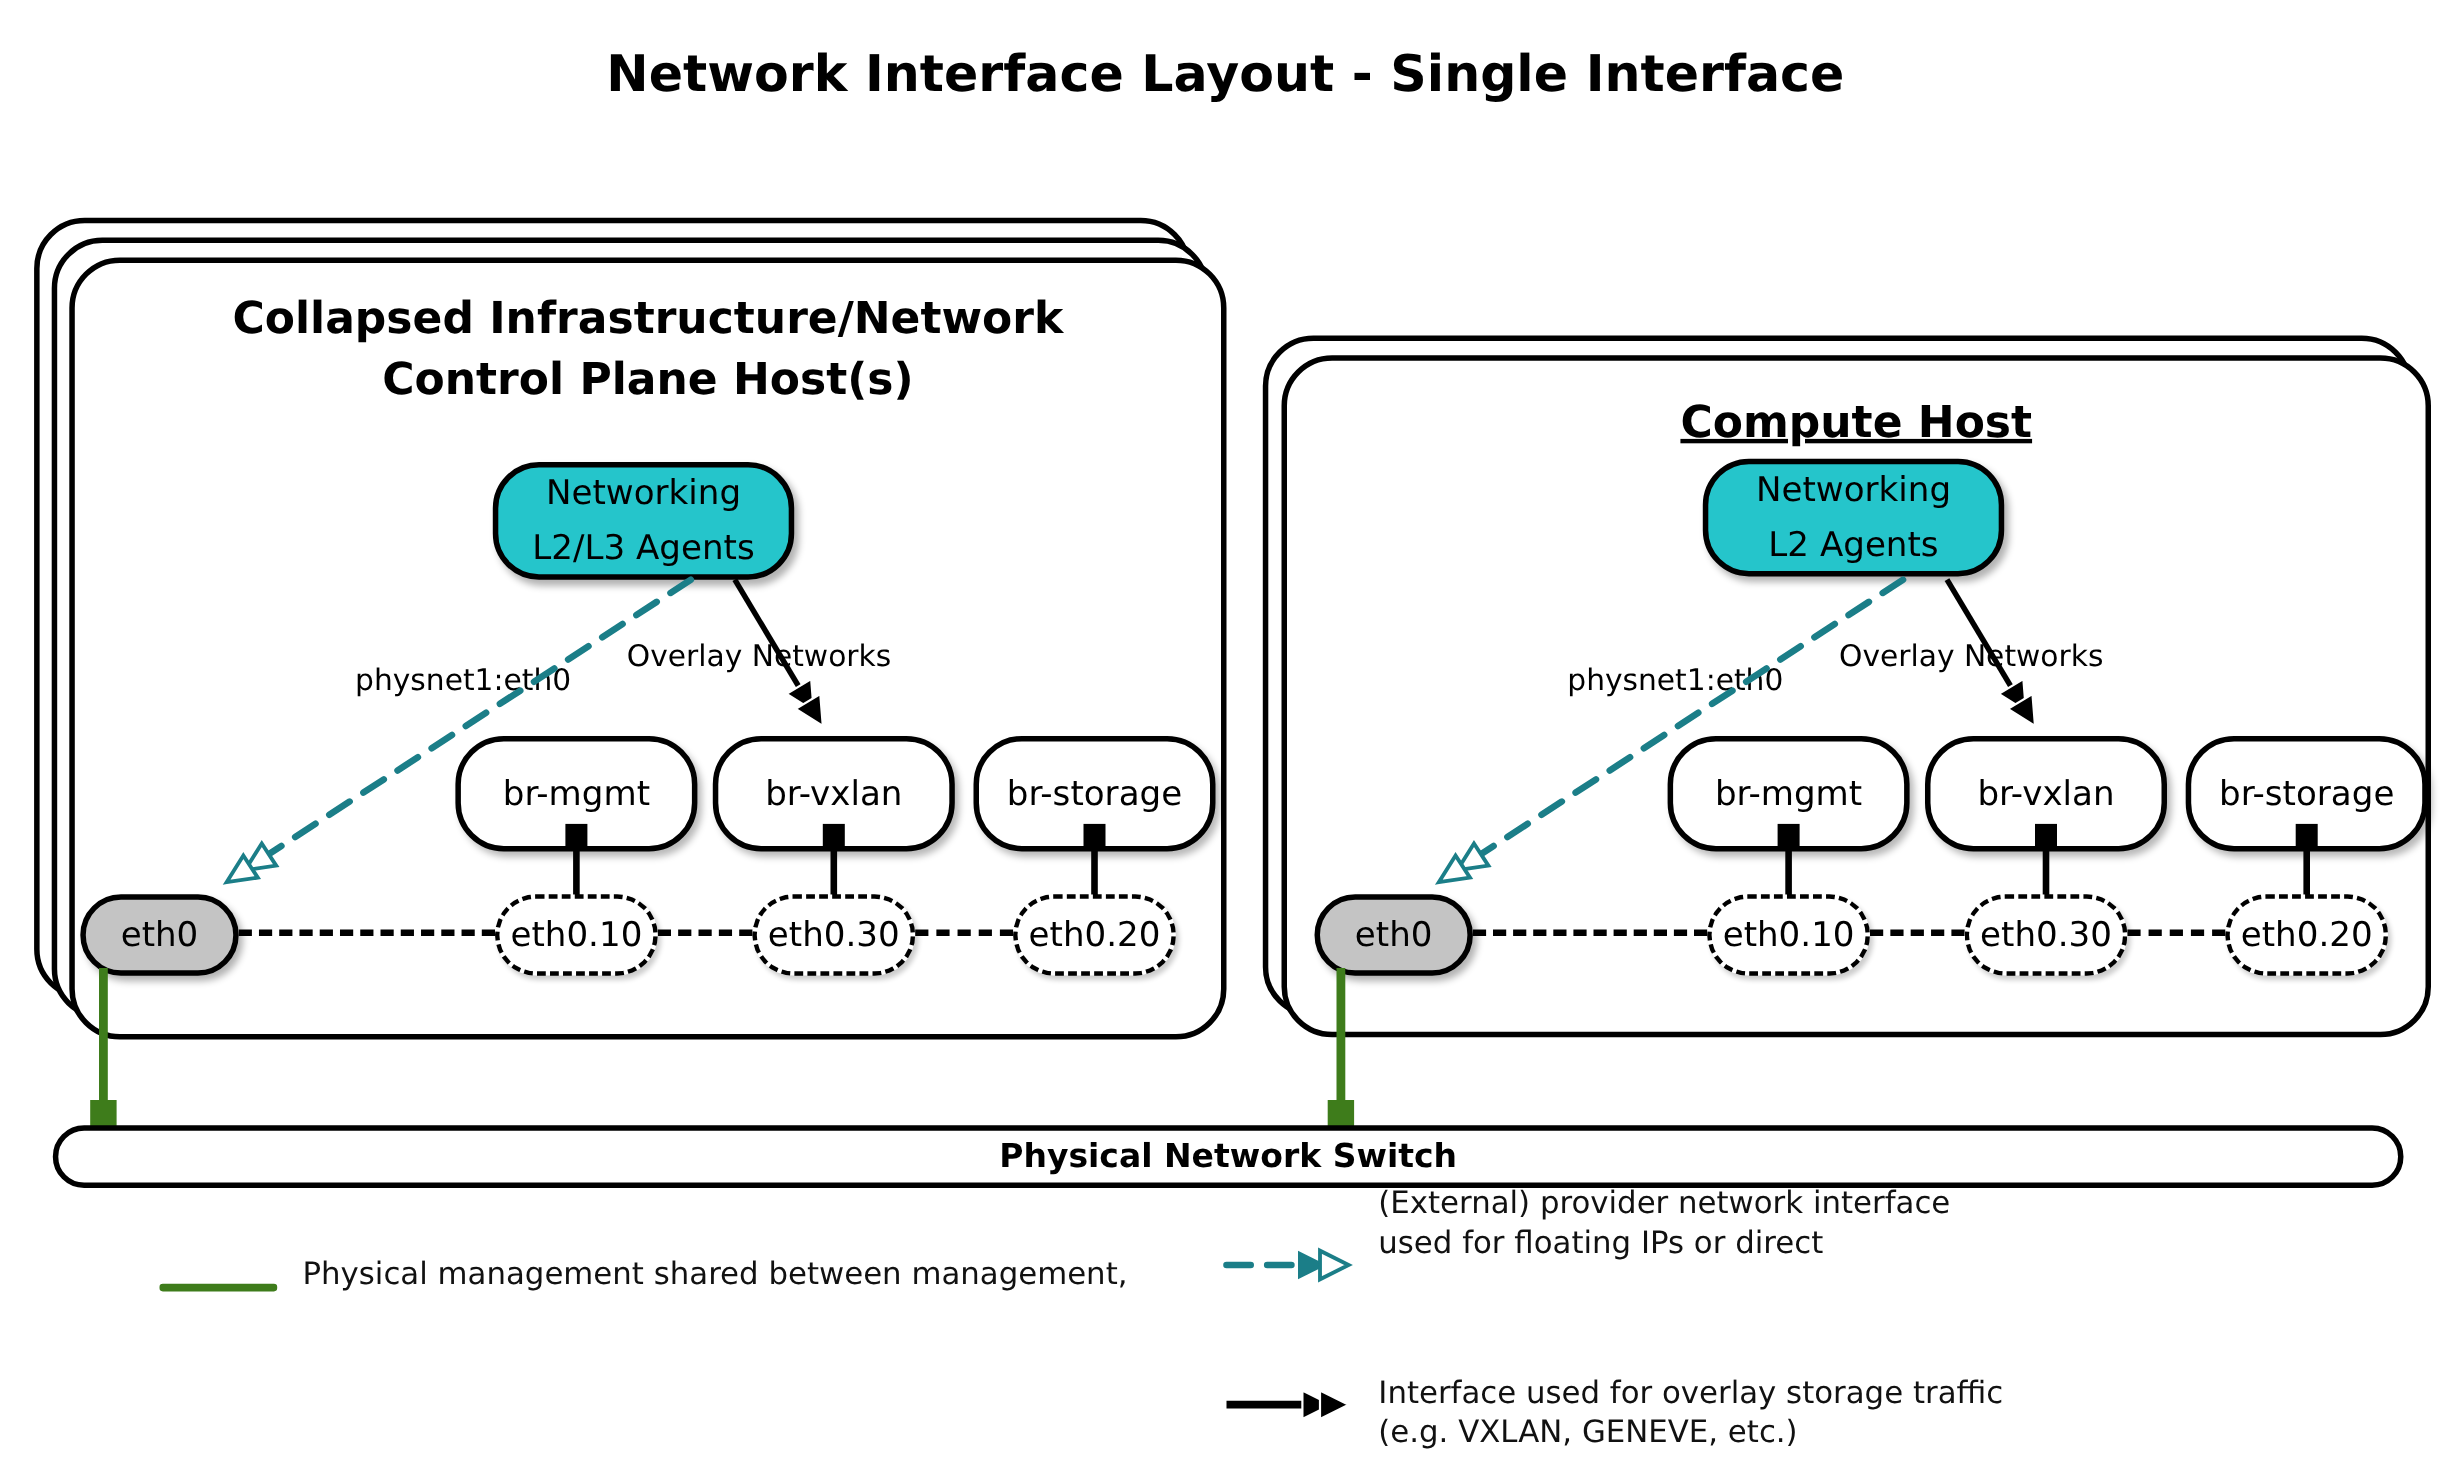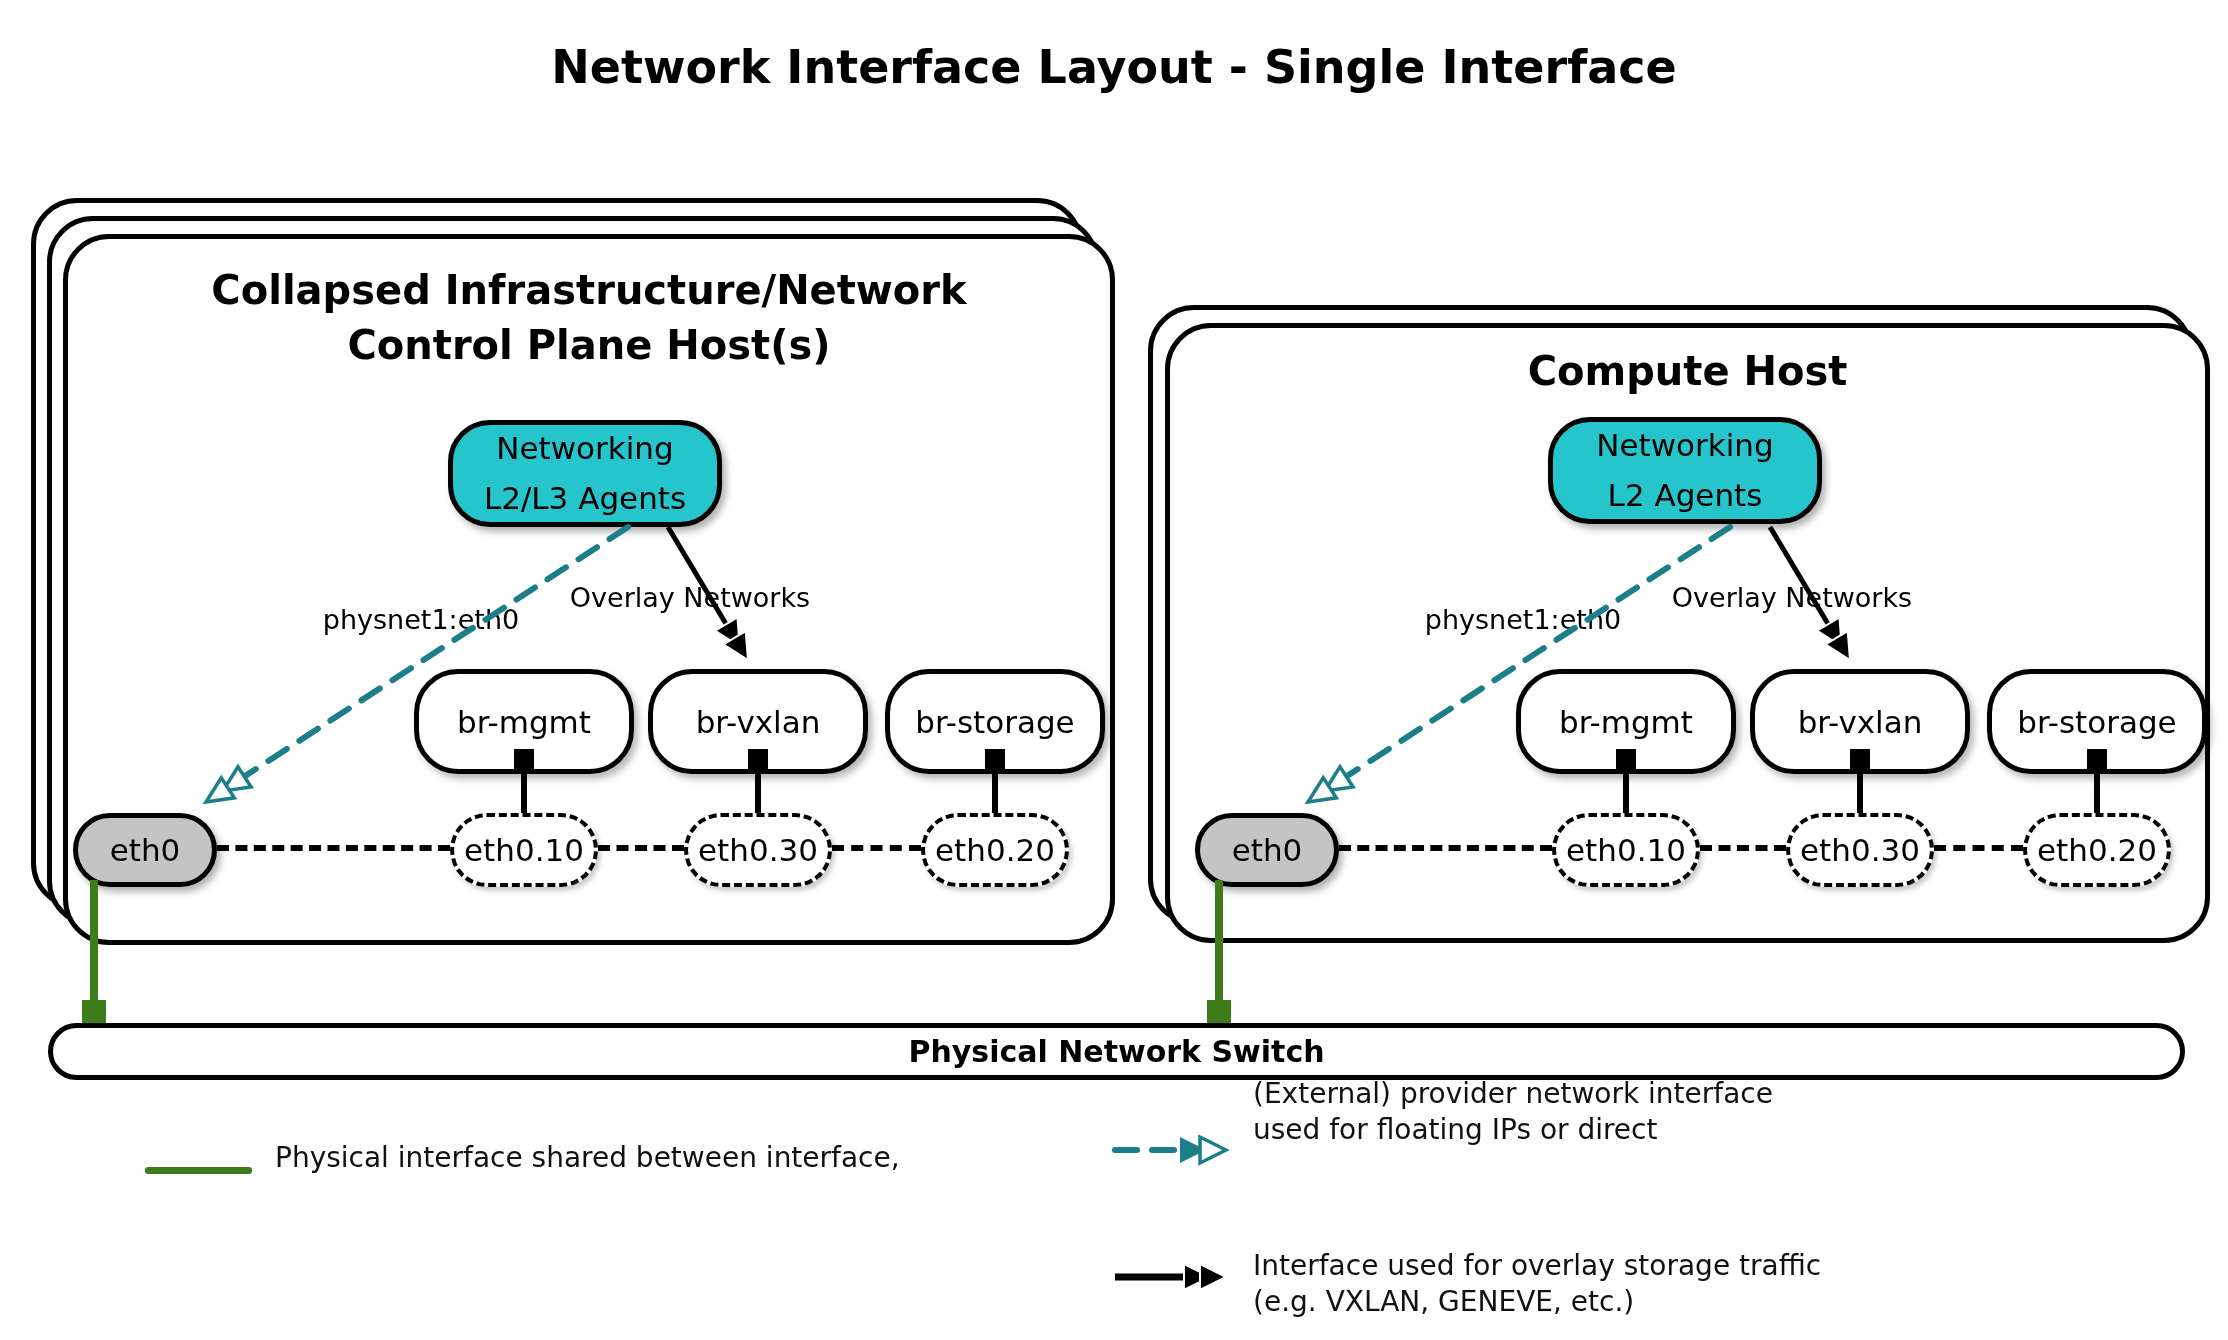--- a/index.html
+++ b/index.html
@@ -101,21 +101,21 @@
     <div class="dashseg" style="left:764px; top:606px; width:89px;"></div>
 
     <div class="eth eth-solid" style="left:5px; top:574px; width:144px;">eth0</div>
     <div class="eth eth-dashed" style="left:382px; top:574px; width:148px;">eth0.10</div>
     <div class="eth eth-dashed" style="left:616px; top:574px; width:148px;">eth0.30</div>
     <div class="eth eth-dashed" style="left:853px; top:574px; width:148px;">eth0.20</div>
   </div>
 
   <div class="hostbox" style="left:1148px; top:305px; width:1045px; height:620px;"></div>
   <div class="hostbox" style="left:1165px; top:323px; width:1045px; height:620px;">
-    <div class="host-title" style="top:16px;">
+    <div class="host-title" style="top:29px;text-decoration:underline;">
       <div>Compute Host</div>
     </div>
 
     <div class="agent" style="left:378px; top:89px; width:274px; height:107px;">
       <div>Networking</div>
       <div>L2 Agents</div>
     </div>
 
     <div class="annot" style="left:353px; top:291px;">physnet1:eth0</div>
     <div class="annot" style="left:622px; top:269px;">Overlay Networks</div>
@@ -196,21 +196,21 @@
       <line class="black-line" x1="1115" y1="1277" x2="1205" y2="1277" style="stroke-width:7;"></line>
       <g transform="translate(1226,1277)">
         <path class="solid-head" d="M-16,0 L-42,-13 L-42,13 Z"></path>
         <path class="solid-head" d="M0,0 L-26,-13 L-26,13 Z"></path>
       </g>
     </g>
   </svg>
 
   <div class="legend-swatch-green"></div>
   <div class="legend-text" style="left:275px; top:1140px;">
-    <div>Physical interface shared between interface,</div>
+    <div>Physical management shared between management,</div>
   </div>
   <div class="legend-text" style="left:1253px; top:1076px;">
     <div>(External) provider network interface</div>
     <div>used for floating IPs or direct</div>
   </div>
   <div class="legend-text" style="left:1253px; top:1248px;">
     <div>Interface used for overlay storage traffic</div>
     <div>(e.g. VXLAN, GENEVE, etc.)</div>
   </div>
 

